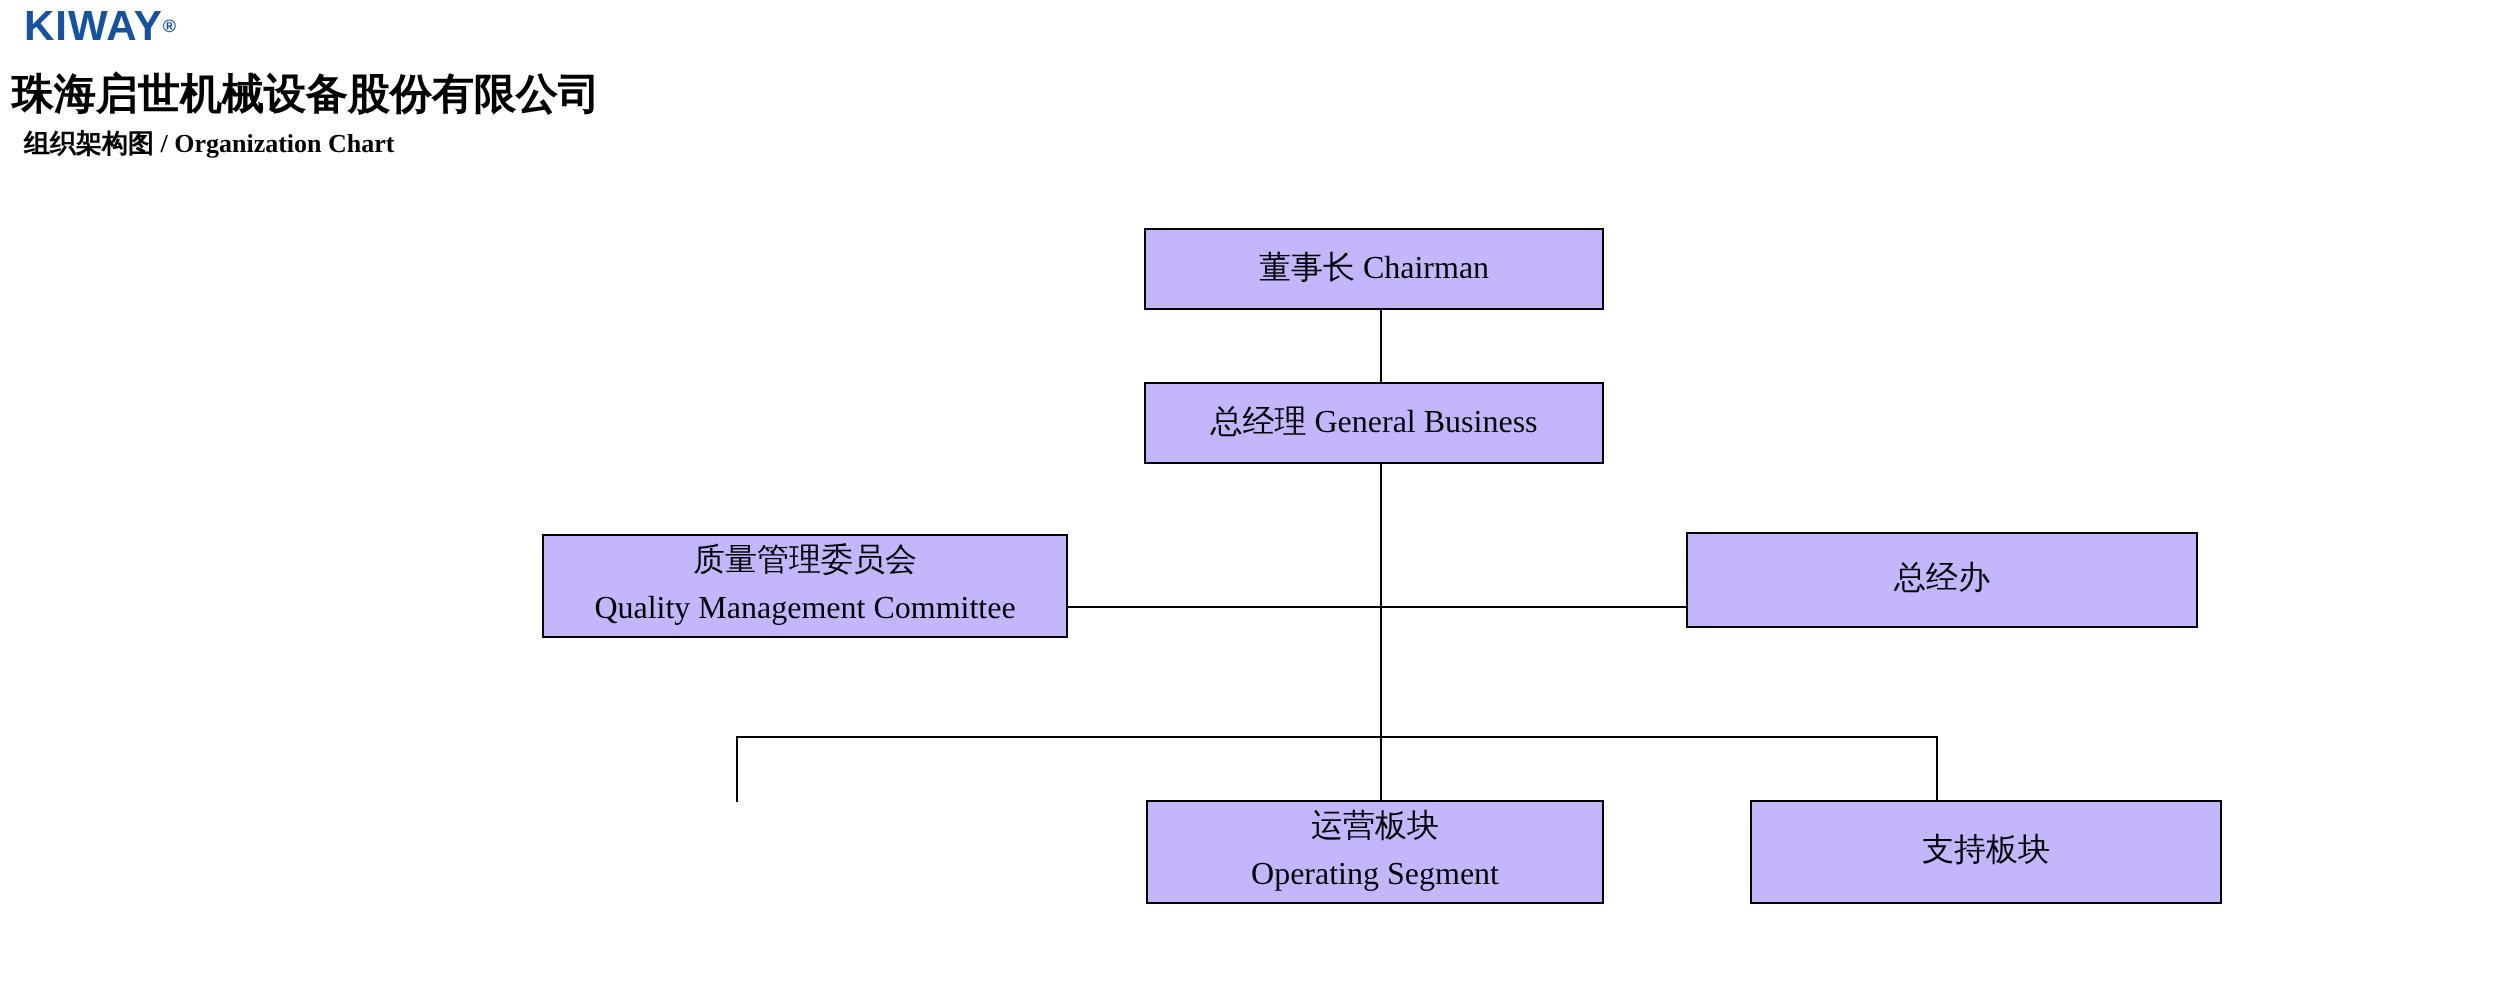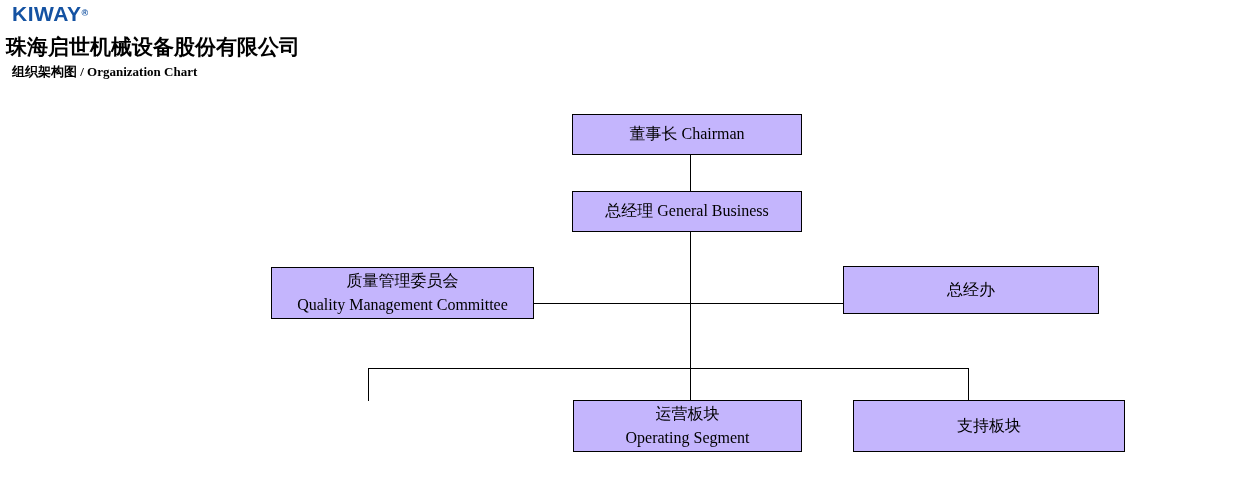--- a/index.html
+++ b/index.html
@@ -78,21 +78,21 @@
     line-height: 24px;
   }
   .node .zh, .node .en { display: block; }
 
   #node-chairman        { left: 572px; top: 114px; width: 230px; height: 41px; }
   #node-gm              { left: 572px; top: 191px; width: 230px; height: 41px; }
   #node-qmc             { left: 271px; top: 267px; width: 263px; height: 52px; }
   #node-gmo             { left: 843px; top: 266px; width: 256px; height: 48px; }
   #node-business        { left: 226px; top: 400px; width: 241px; height: 52px; }
   #node-operating       { left: 573px; top: 400px; width: 229px; height: 52px; }
-  #node-support         { left: 853px; top: 400px; width: 272px; height: 52px; font-family: Liberation Serif, serif; }
+  #node-support         { left: 875px; top: 400px; width: 236px; height: 52px; font-family: Liberation Serif, serif; }
 
   
   .hline, .vline {
     position: absolute;
     background: #000000;
   }
   .hline { height: 1.3px; }
   .vline { width: 1.3px; }
 
   #line-chairman-gm   { left: 690px; top: 155px; height: 37px; }  

